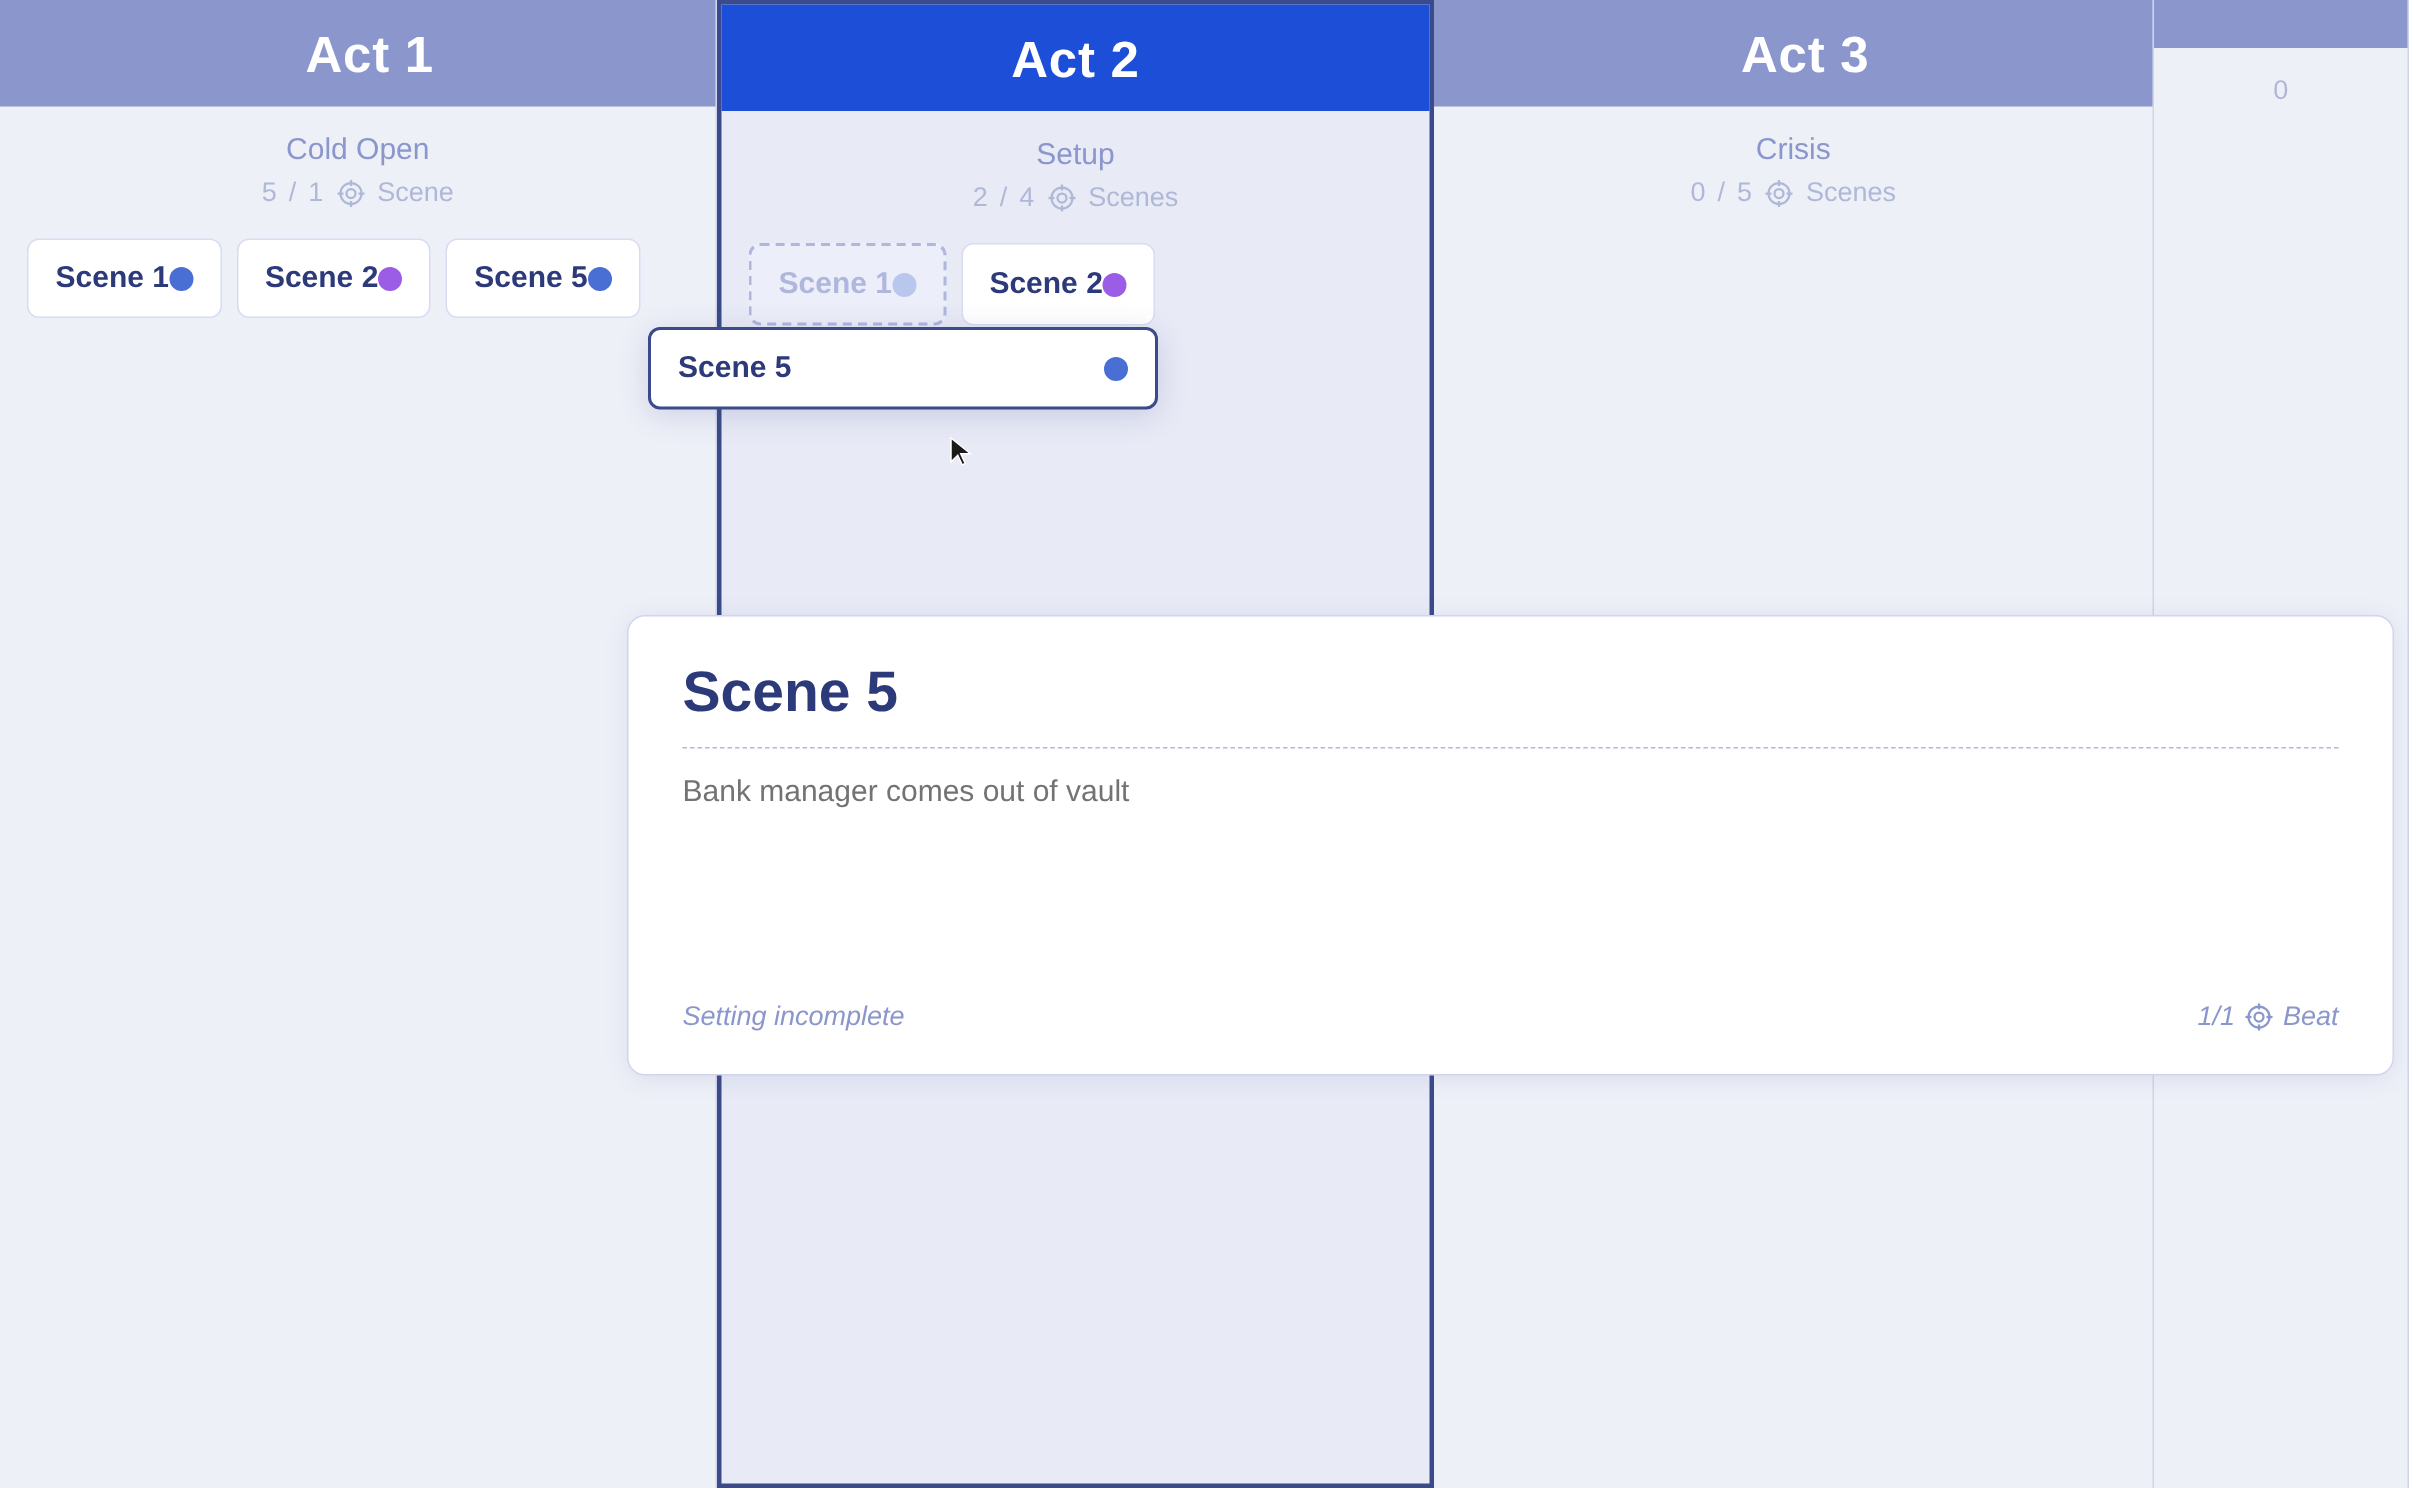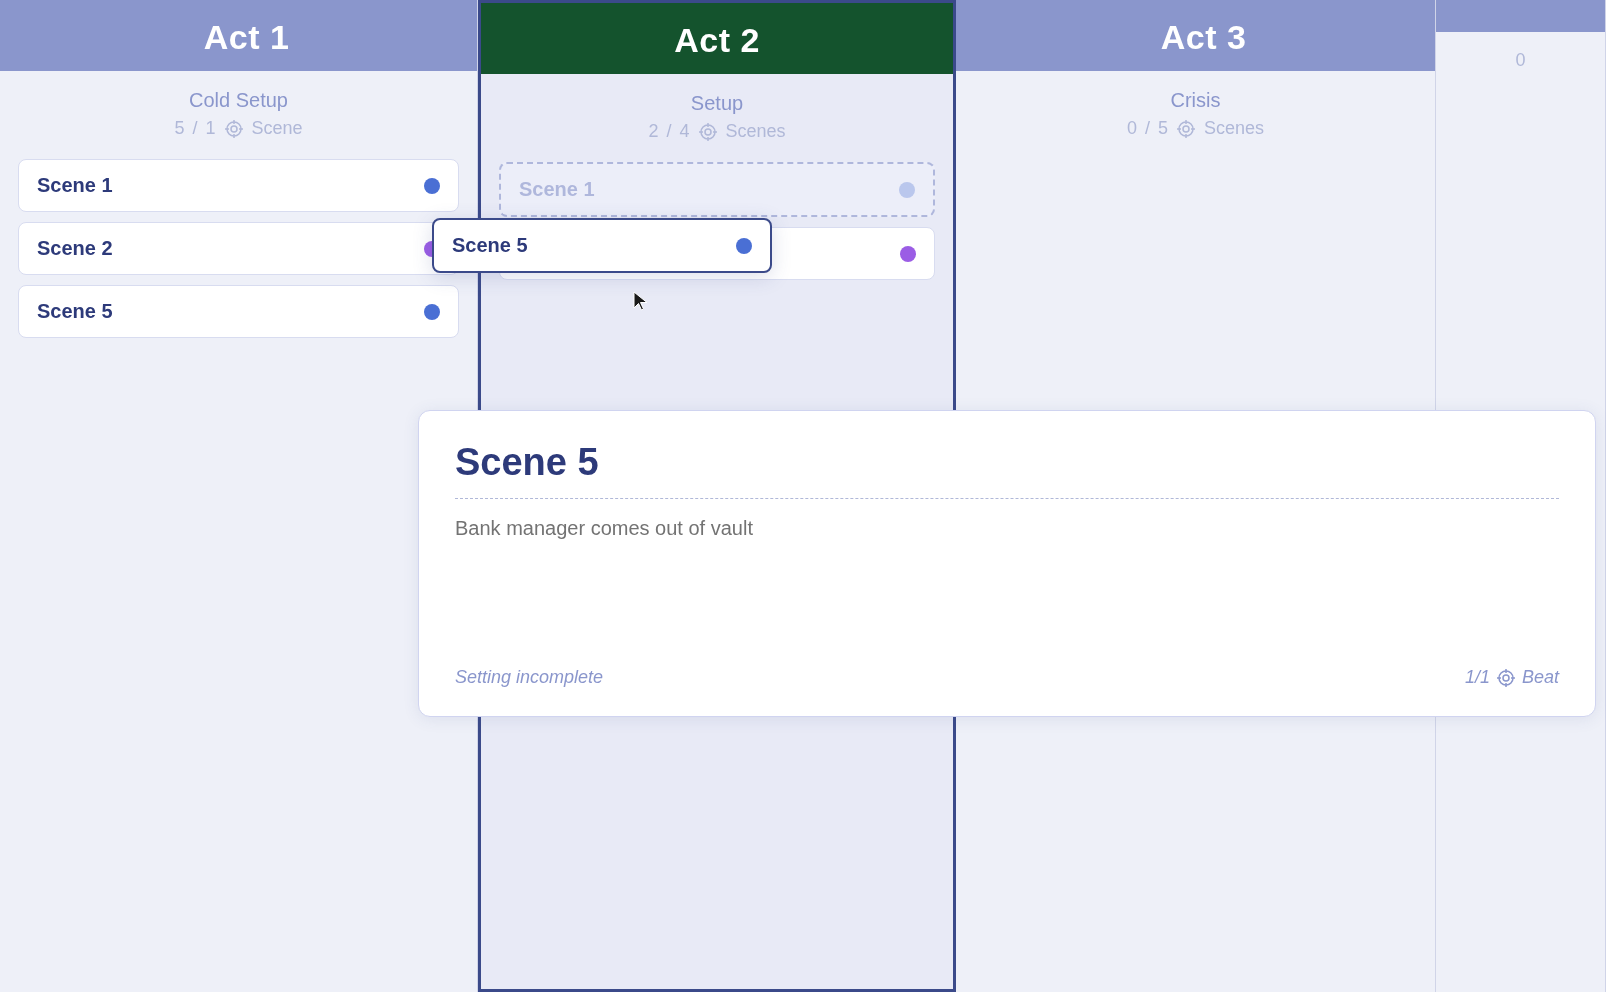--- a/index.html
+++ b/index.html
@@ -37,21 +37,21 @@
     }
     .act-column.act4 {
       flex: 1;
     }
 
     .act-header {
       padding: 18px 20px 14px;
       text-align: center;
     }
     .act-header.dark {
-      background: #14532d;
+      background: #1d4ed8;
     }
     .act-header.light {
       background: #8a96cc;
       padding-left: 36px;
     }
 
     .act-title {
       font-size: 34px;
       font-weight: 700;
       color: #fff;
@@ -74,21 +74,21 @@
       justify-content: center;
       gap: 8px;
       font-size: 18px;
       color: #b0b8d8;
     }
 
     
     .scenes-list {
       padding: 10px 18px;
       display: flex;
-      flex-direction: column;
+      flex-direction: row;
       gap: 10px;
     }
 
     .scene-card {
       background: #fff;
       border-radius: 8px;
       border: 1.5px solid #d8dcf0;
       padding: 14px 18px;
       display: flex;
       align-items: center;
@@ -215,21 +215,21 @@
 </head>
 <body>
 
 <div class="board">
 
   <div class="act-column">
     <div class="act-header light">
       <div class="act-title">Act 1</div>
     </div>
     <div class="section-header">
-      <div class="section-name">Cold Setup</div>
+      <div class="section-name">Cold Open</div>
       <div class="section-count">
         <span>5</span>
         <span>/</span>
         <span>1</span>
         <svg class="crosshair" viewBox="0 0 20 20" fill="none" xmlns="http://www.w3.org/2000/svg">
           <circle cx="10" cy="10" r="7" stroke="#b0b8d8" stroke-width="1.5"></circle>
           <circle cx="10" cy="10" r="3" stroke="#b0b8d8" stroke-width="1.5"></circle>
           <line x1="10" y1="1" x2="10" y2="5" stroke="#b0b8d8" stroke-width="1.5"></line>
           <line x1="10" y1="15" x2="10" y2="19" stroke="#b0b8d8" stroke-width="1.5"></line>
           <line x1="1" y1="10" x2="5" y2="10" stroke="#b0b8d8" stroke-width="1.5"></line>

